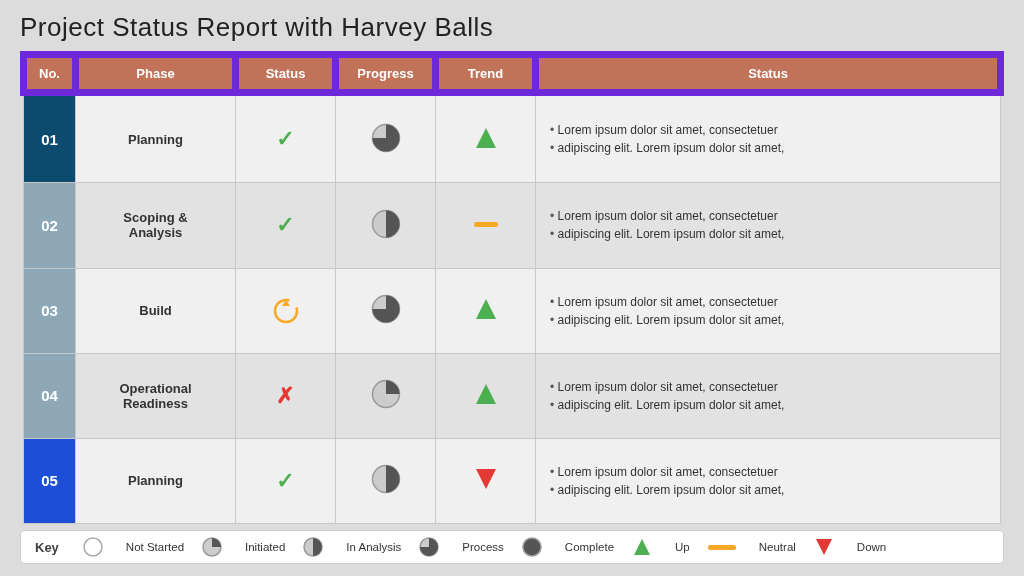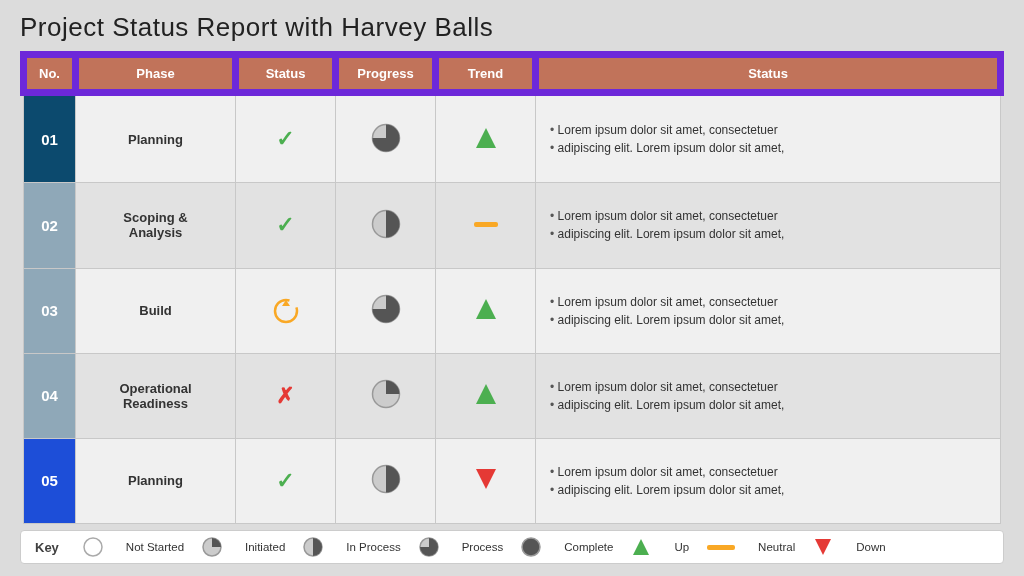--- a/index.html
+++ b/index.html
@@ -279,21 +279,21 @@
           <circle cx="10" cy="10" r="9" fill="#ccc" stroke="#999" stroke-width="1.5"></circle>
           <path d="M10 10 L10 1 A9 9 0 0 1 19 10 Z" fill="#555"></path>
         </svg>
       <span>Initiated</span>
     </div>
     <div class="key-item">
       <svg width="20" height="20" viewBox="0 0 20 20">
           <circle cx="10" cy="10" r="9" fill="#ccc" stroke="#999" stroke-width="1.5"></circle>
           <path d="M10 10 L10 1 A9 9 0 0 1 10 19 Z" fill="#555"></path>
         </svg>
-      <span>In Process</span>
+      <span>In Analysis</span>
     </div>
     <div class="key-item">
       <svg width="20" height="20" viewBox="0 0 20 20">
           <circle cx="10" cy="10" r="9" fill="#ccc" stroke="#999" stroke-width="1.5"></circle>
           <path d="M10 10 L10 1 A9 9 0 1 1 1 10 Z" fill="#555"></path>
         </svg>
       <span>Process</span>
     </div>
     <div class="key-item">
       <svg width="20" height="20" viewBox="0 0 20 20">

